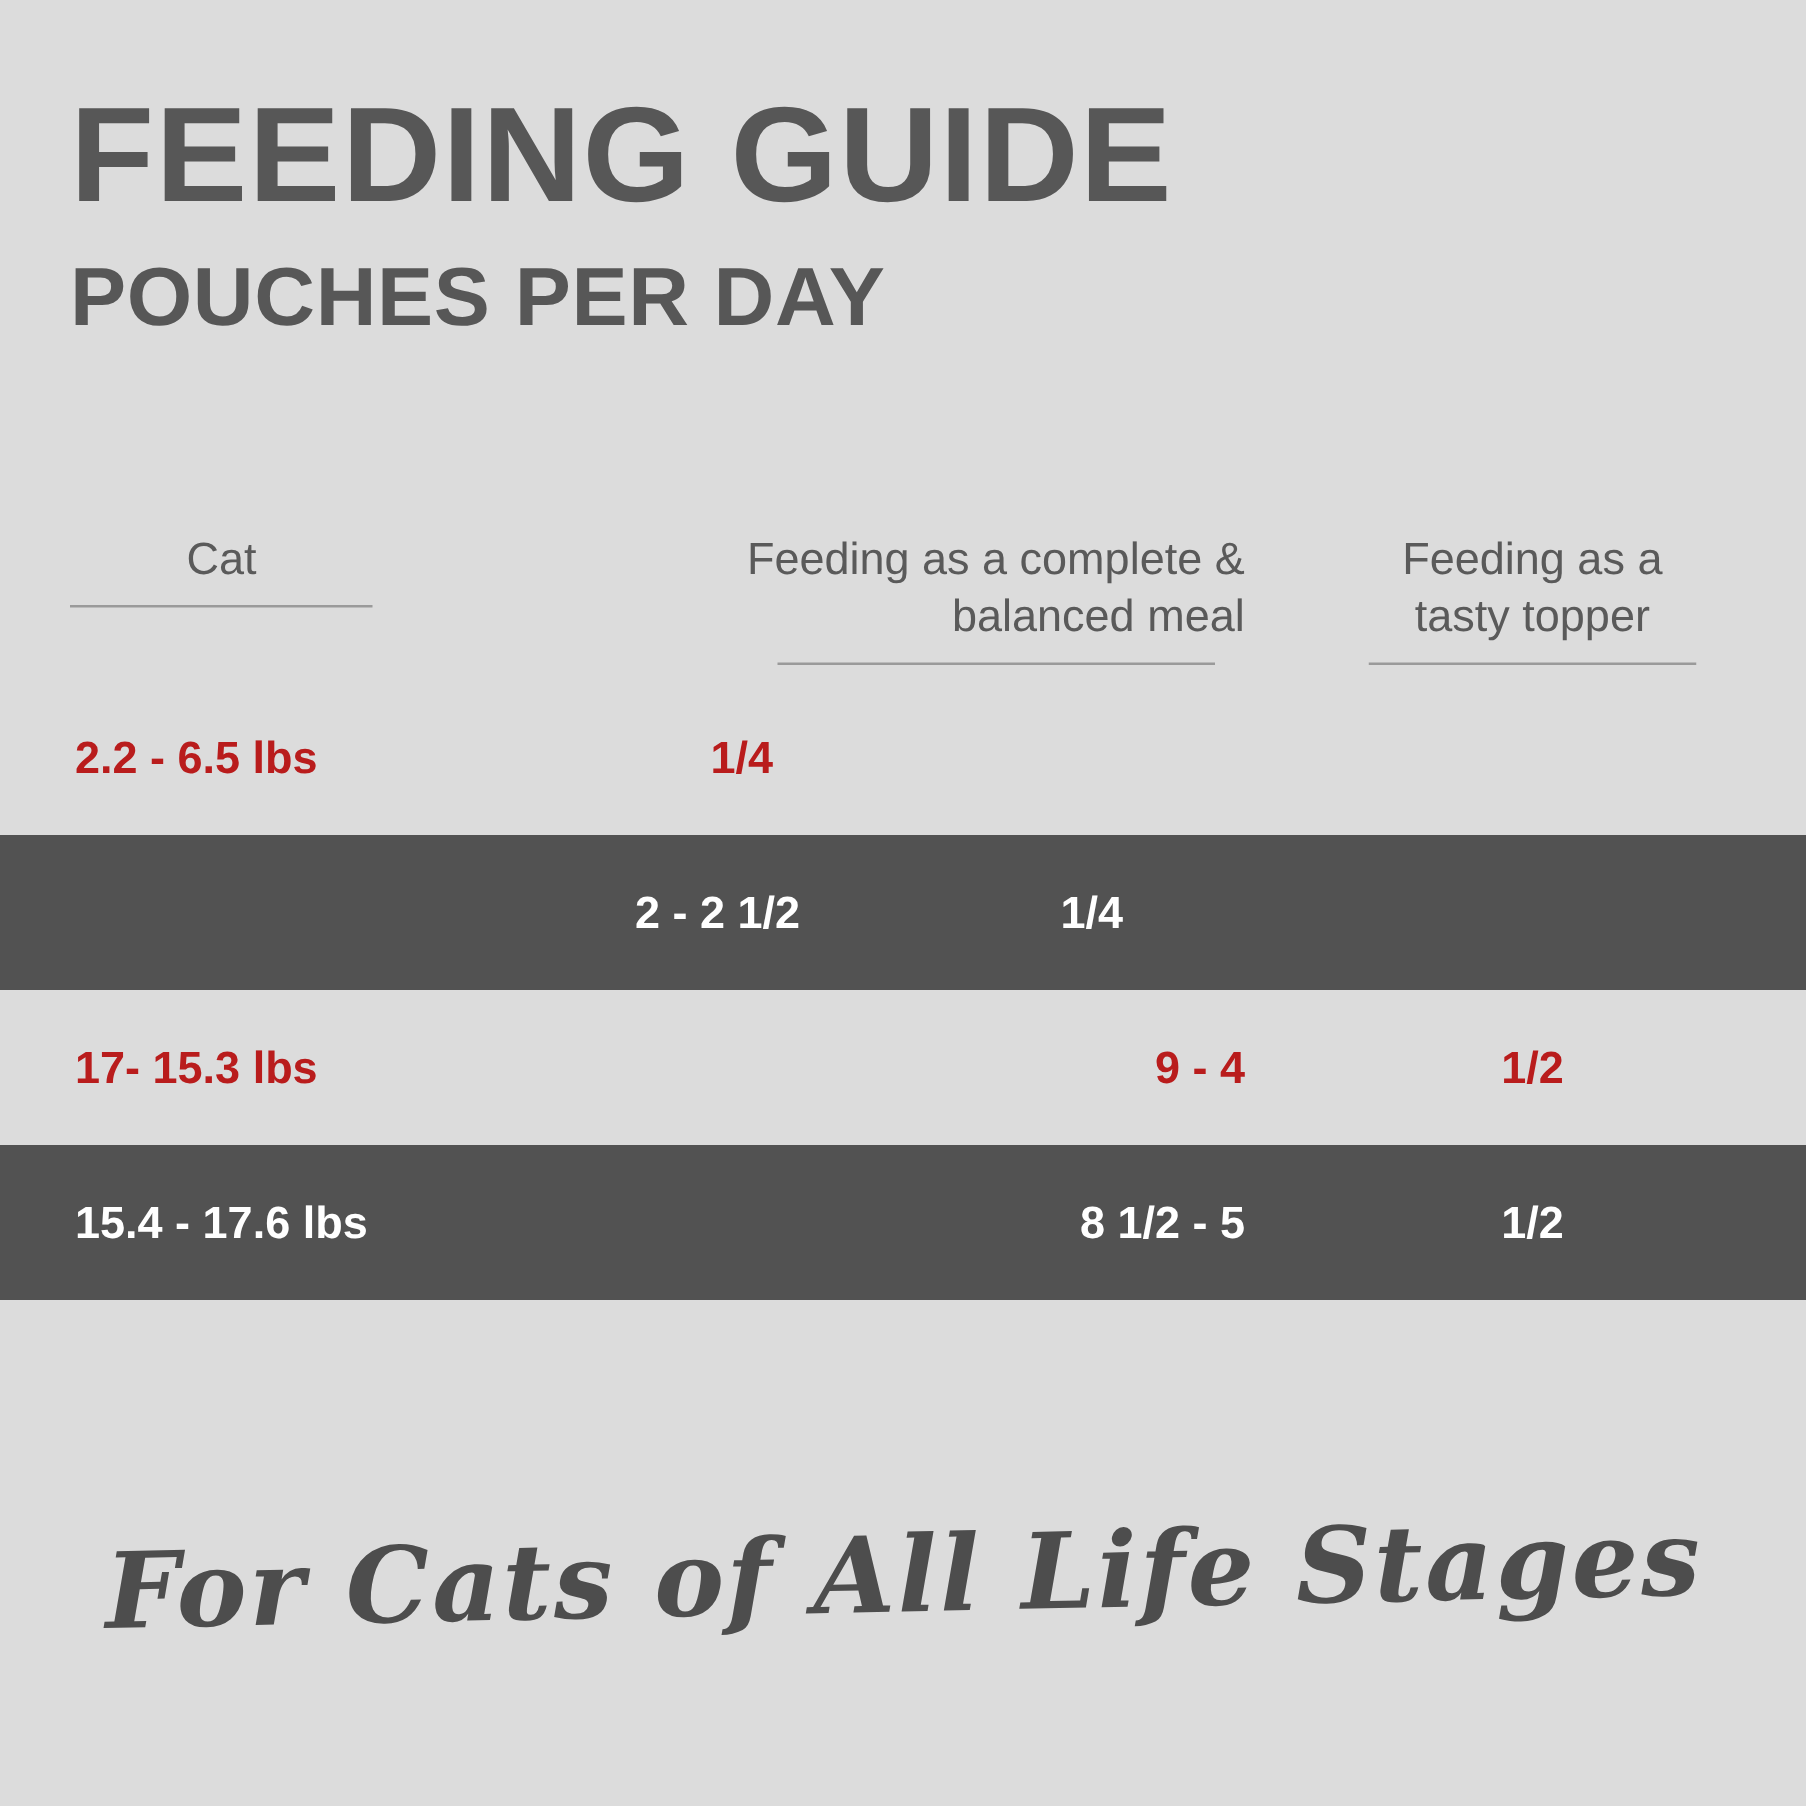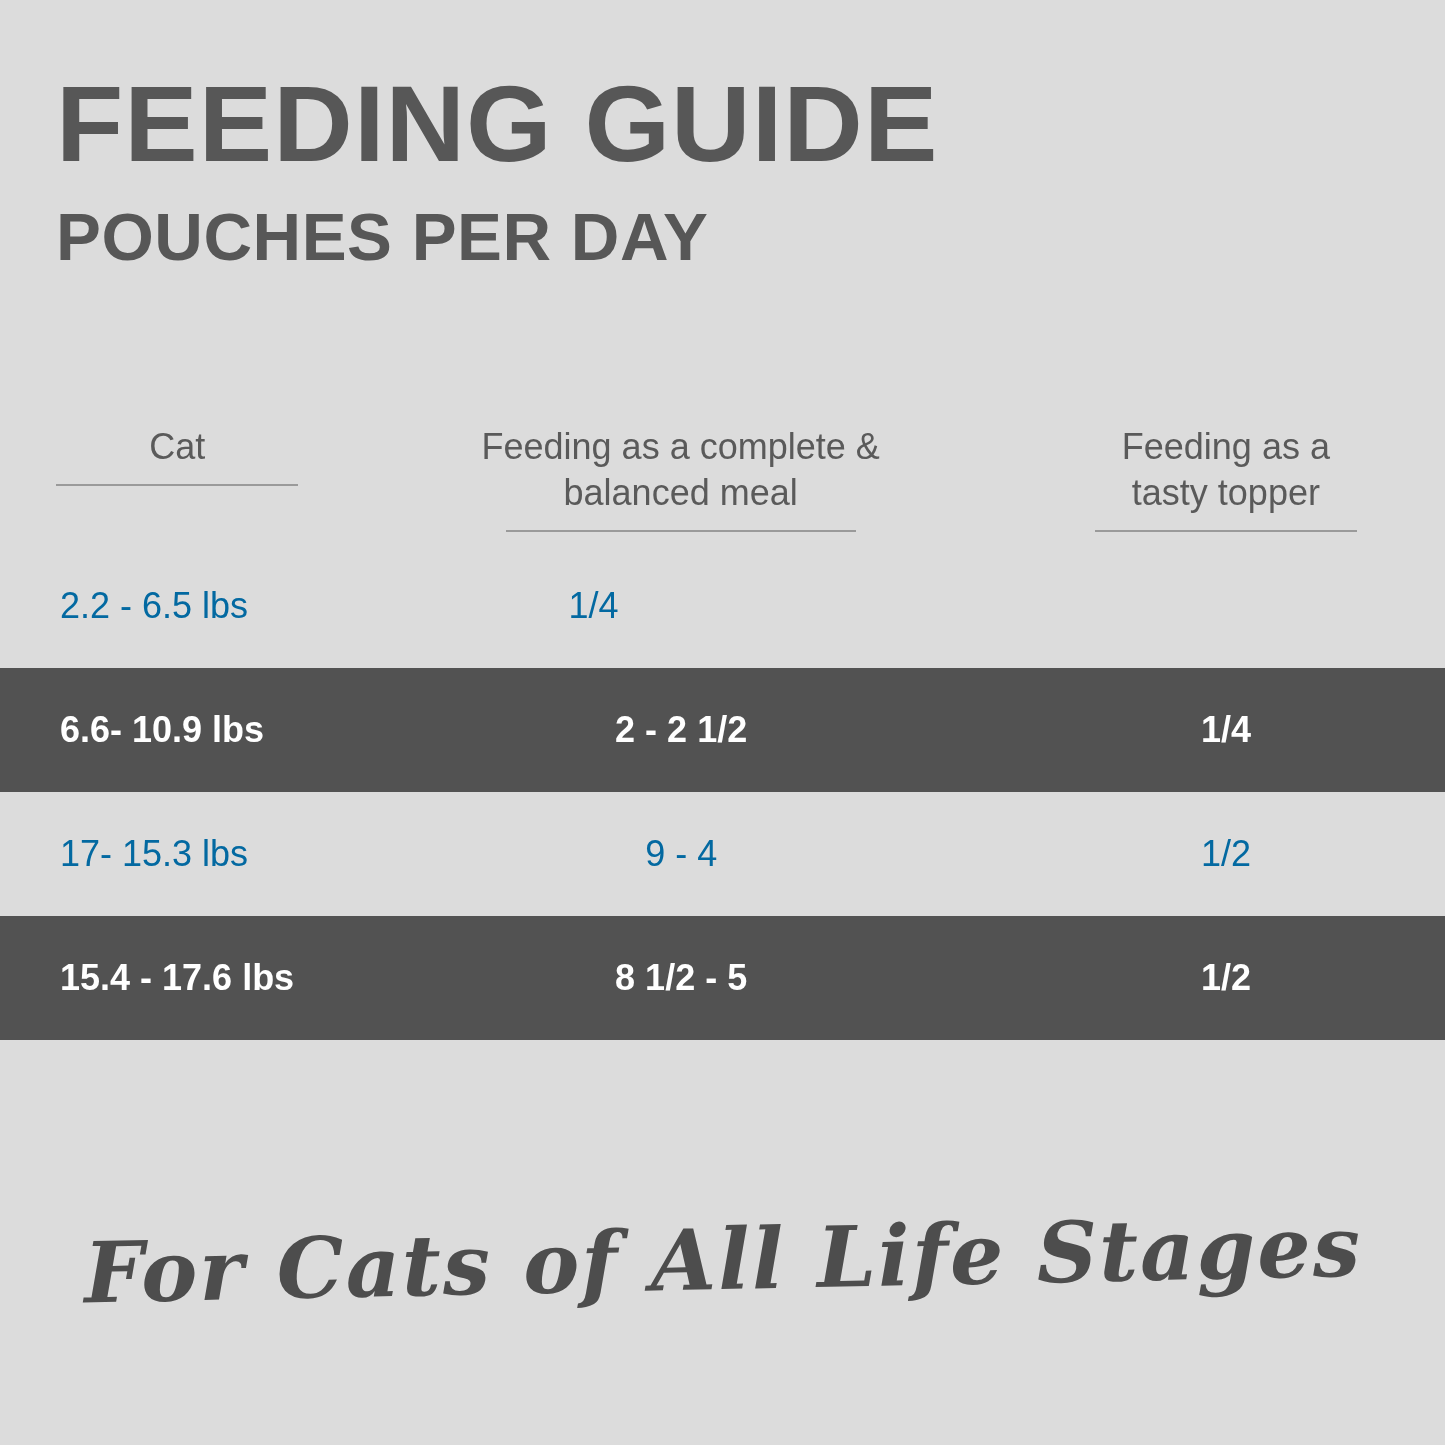--- a/index.html
+++ b/index.html
@@ -60,21 +60,21 @@
     width: 100%;
     align-items: center;
     box-sizing: border-box;
     gap: 11px;
   }
   .cell {
     box-sizing: border-box;
     text-align: center;
   }
   .col-weight { width: 360px; padding-left: 0; }
-  .col-meal   { width: 640px; }
+  .col-meal   { width: 640px; text-align: right; }
   .col-topper { width: 445px; }
 
   
   .header-row {
     height: 140px;
     align-items: flex-start;
   }
   .header-cell {
     font-size: 36px;
     line-height: 1.28;
@@ -99,21 +99,22 @@
     height: 124px;
   }
   .row-light {
     background: #dcdcdc;
   }
   .row-dark {
     background: #525252;
   }
   .data-cell {
     font-size: 36px;
-    color: #0369a1;
+    color: #b91c1c;
+    font-weight: bold;
   }
   .row-dark .data-cell {
     color: #ffffff;
     font-weight: bold;
   }
   .data-row .col-weight {
     text-align: left;
     padding-left: 60px;
   }
 
@@ -170,21 +171,20 @@
         </div>
       </div>
     </div>
 
     <div class="row data-row row-light">
       <div class="cell col-weight data-cell">2.2 - 6.5 lbs</div>
       <div class="cell col-topper data-cell">1/4</div>
     </div>
 
     <div class="row data-row row-dark">
-      <div class="cell col-weight data-cell">6.6- 10.9 lbs</div>
       <div class="cell col-meal data-cell">2 - 2 1/2</div>
       <div class="cell col-topper data-cell">1/4</div>
     </div>
 
     <div class="row data-row row-light">
       <div class="cell col-weight data-cell">17- 15.3 lbs</div>
       <div class="cell col-meal data-cell">9 - 4</div>
       <div class="cell col-topper data-cell">1/2</div>
     </div>
 

